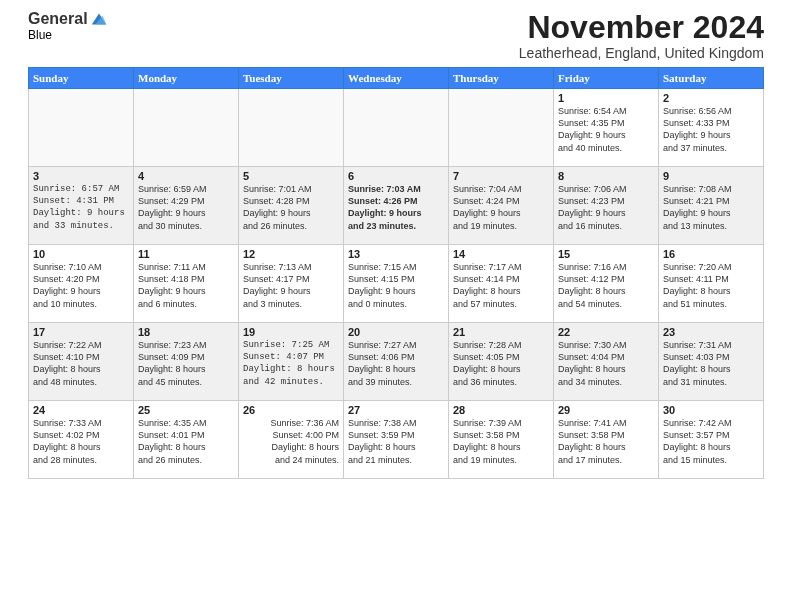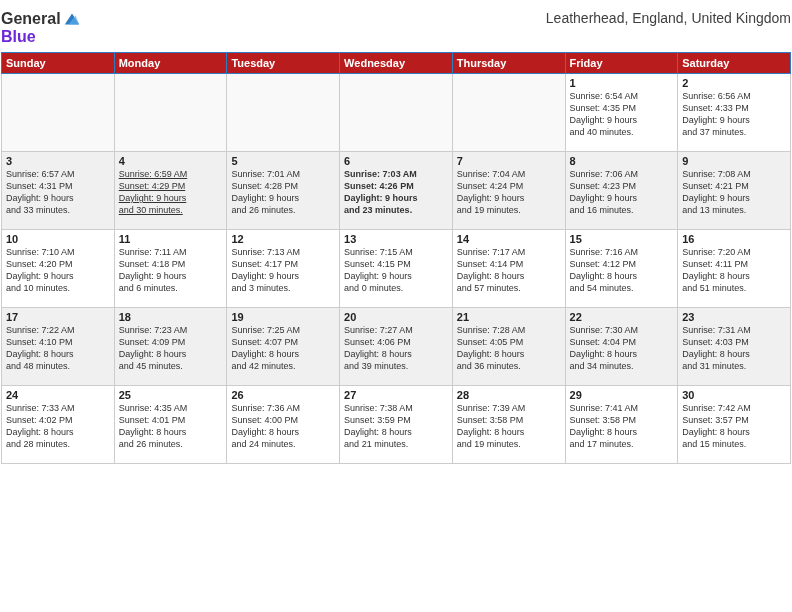--- a/index.html
+++ b/index.html
@@ -6,21 +6,21 @@
     body {
       font-family: Arial, sans-serif;
       background: #fff;
       width: 792px;
       height: 612px;
       overflow: hidden;
     }
     .page {
       width: 792px;
       height: 612px;
-      padding: 10px 1px;
+      padding: 10px 28px;
     }
     .header {
       display: flex;
       justify-content: space-between;
       align-items: flex-start;
       margin-bottom: 6px;
     }
     .logo {
       display: flex;
       flex-direction: column;
@@ -29,23 +29,23 @@
     .logo-text {
       display: flex;
       align-items: center;
     }
     .logo-general {
       font-size: 16px;
       font-weight: bold;
       color: #333;
     }
     .logo-blue {
-      font-size: 16px;
-      font-weight: bold;
-      color: #6d28d9;
+      font-size: 12px;
+      font-weight: normal;
+      color: #000000;
     }
     .logo-icon {
       width: 18px;
       height: 18px;
       margin-left: 2px;
     }
     .title-block {
       text-align: right;
     }
     .month-title {
@@ -57,27 +57,28 @@
     .location {
       font-size: 14px;
       color: #404040;
     }
     table {
       width: 100%;
       border-collapse: collapse;
       table-layout: fixed;
     }
     th {
-      background-color: #b91c1c;
+      background-color: #3b82f6;
       color: #fff;
       font-size: 11px;
       font-weight: bold;
       padding: 4px 4px;
       text-align: left;
       border: 1px solid #2e7dc4;
+      font-family: Liberation Serif, serif;
     }
     td {
       vertical-align: top;
       border: 1px solid #ccc;
       padding: 3px 4px;
       font-size: 9px;
       color: #333;
       height: 78px;
       background: #fff;
     }
@@ -107,20 +108,21 @@
       <div class="logo-text">
         <span class="logo-general">General</span>
         <svg class="logo-icon" viewBox="0 0 20 20">
           <polygon points="2,16 10,4 18,16" fill="#2e7dc4"></polygon>
           <polygon points="6,16 14,6 18,16" fill="#5aadea" opacity="0.7"></polygon>
         </svg>
       </div>
       <span class="logo-blue">Blue</span>
     </div>
     <div class="title-block">
+      <div class="month-title">November 2024</div>
       <div class="location">Leatherhead, England, United Kingdom</div>
     </div>
   </div>
 
   <table>
     <thead>
       <tr>
         <th>Sunday</th>
         <th>Monday</th>
         <th>Tuesday</th>
@@ -148,28 +150,28 @@
             <span class="day-num">2</span>
             <div class="day-info" style="white-space: pre-line;">Sunrise: 6:56 AM
 Sunset: 4:33 PM
 Daylight: 9 hours
 and 37 minutes.</div>
           </td>
         </tr>
         <tr>
           <td class="alt">
             <span class="day-num">3</span>
-            <div class="day-info" style="white-space: pre-line;">Sunrise: 6:57 AM
+            <div class="day-info" style="white-space: pre-line; font-family: Liberation Mono, monospace;">Sunrise: 6:57 AM
 Sunset: 4:31 PM
 Daylight: 9 hours
 and 33 minutes.</div>
           </td>
           <td class="alt">
             <span class="day-num">4</span>
-            <div class="day-info" style="white-space: pre-line; text-decoration: underline;">Sunrise: 6:59 AM
+            <div class="day-info" style="white-space: pre-line;">Sunrise: 6:59 AM
 Sunset: 4:29 PM
 Daylight: 9 hours
 and 30 minutes.</div>
           </td>
           <td class="alt">
             <span class="day-num">5</span>
             <div class="day-info" style="white-space: pre-line;">Sunrise: 7:01 AM
 Sunset: 4:28 PM
 Daylight: 9 hours
 and 26 minutes.</div>
@@ -264,21 +266,21 @@
           </td>
           <td class="alt">
             <span class="day-num">18</span>
             <div class="day-info" style="white-space: pre-line;">Sunrise: 7:23 AM
 Sunset: 4:09 PM
 Daylight: 8 hours
 and 45 minutes.</div>
           </td>
           <td class="alt">
             <span class="day-num">19</span>
-            <div class="day-info" style="white-space: pre-line;">Sunrise: 7:25 AM
+            <div class="day-info" style="white-space: pre-line; font-family: Liberation Mono, monospace;">Sunrise: 7:25 AM
 Sunset: 4:07 PM
 Daylight: 8 hours
 and 42 minutes.</div>
           </td>
           <td class="alt">
             <span class="day-num">20</span>
             <div class="day-info" style="white-space: pre-line;">Sunrise: 7:27 AM
 Sunset: 4:06 PM
 Daylight: 8 hours
 and 39 minutes.</div>
@@ -315,21 +317,21 @@
           </td>
           <td>
             <span class="day-num">25</span>
             <div class="day-info" style="white-space: pre-line;">Sunrise: 4:35 AM
 Sunset: 4:01 PM
 Daylight: 8 hours
 and 26 minutes.</div>
           </td>
           <td>
             <span class="day-num">26</span>
-            <div class="day-info" style="white-space: pre-line;">Sunrise: 7:36 AM
+            <div class="day-info" style="white-space: pre-line; text-align: right;">Sunrise: 7:36 AM
 Sunset: 4:00 PM
 Daylight: 8 hours
 and 24 minutes.</div>
           </td>
           <td>
             <span class="day-num">27</span>
             <div class="day-info" style="white-space: pre-line;">Sunrise: 7:38 AM
 Sunset: 3:59 PM
 Daylight: 8 hours
 and 21 minutes.</div>

